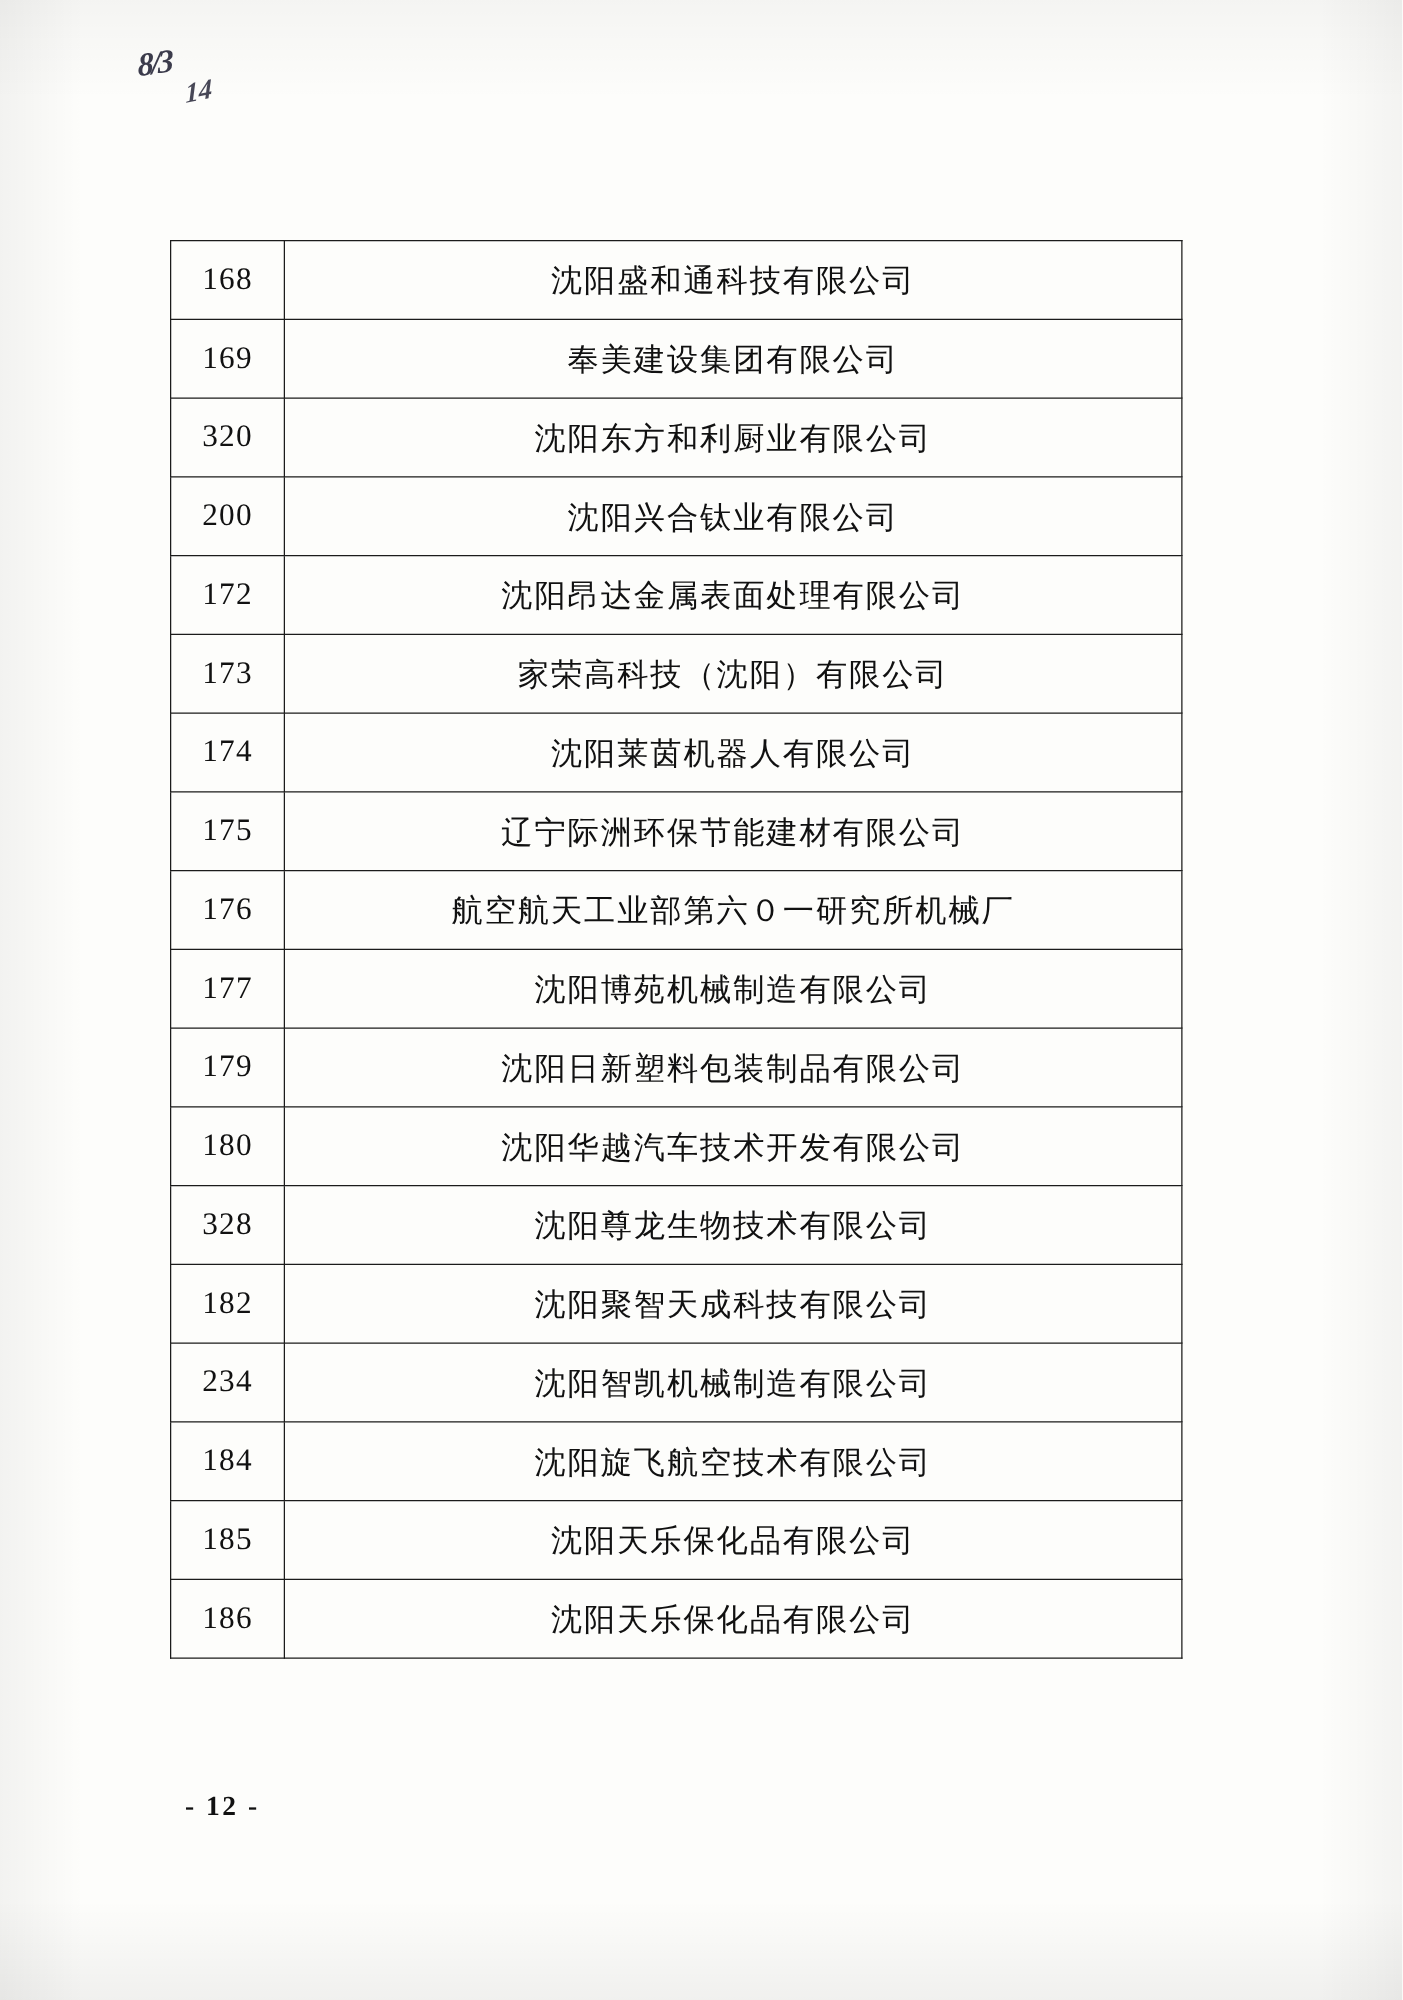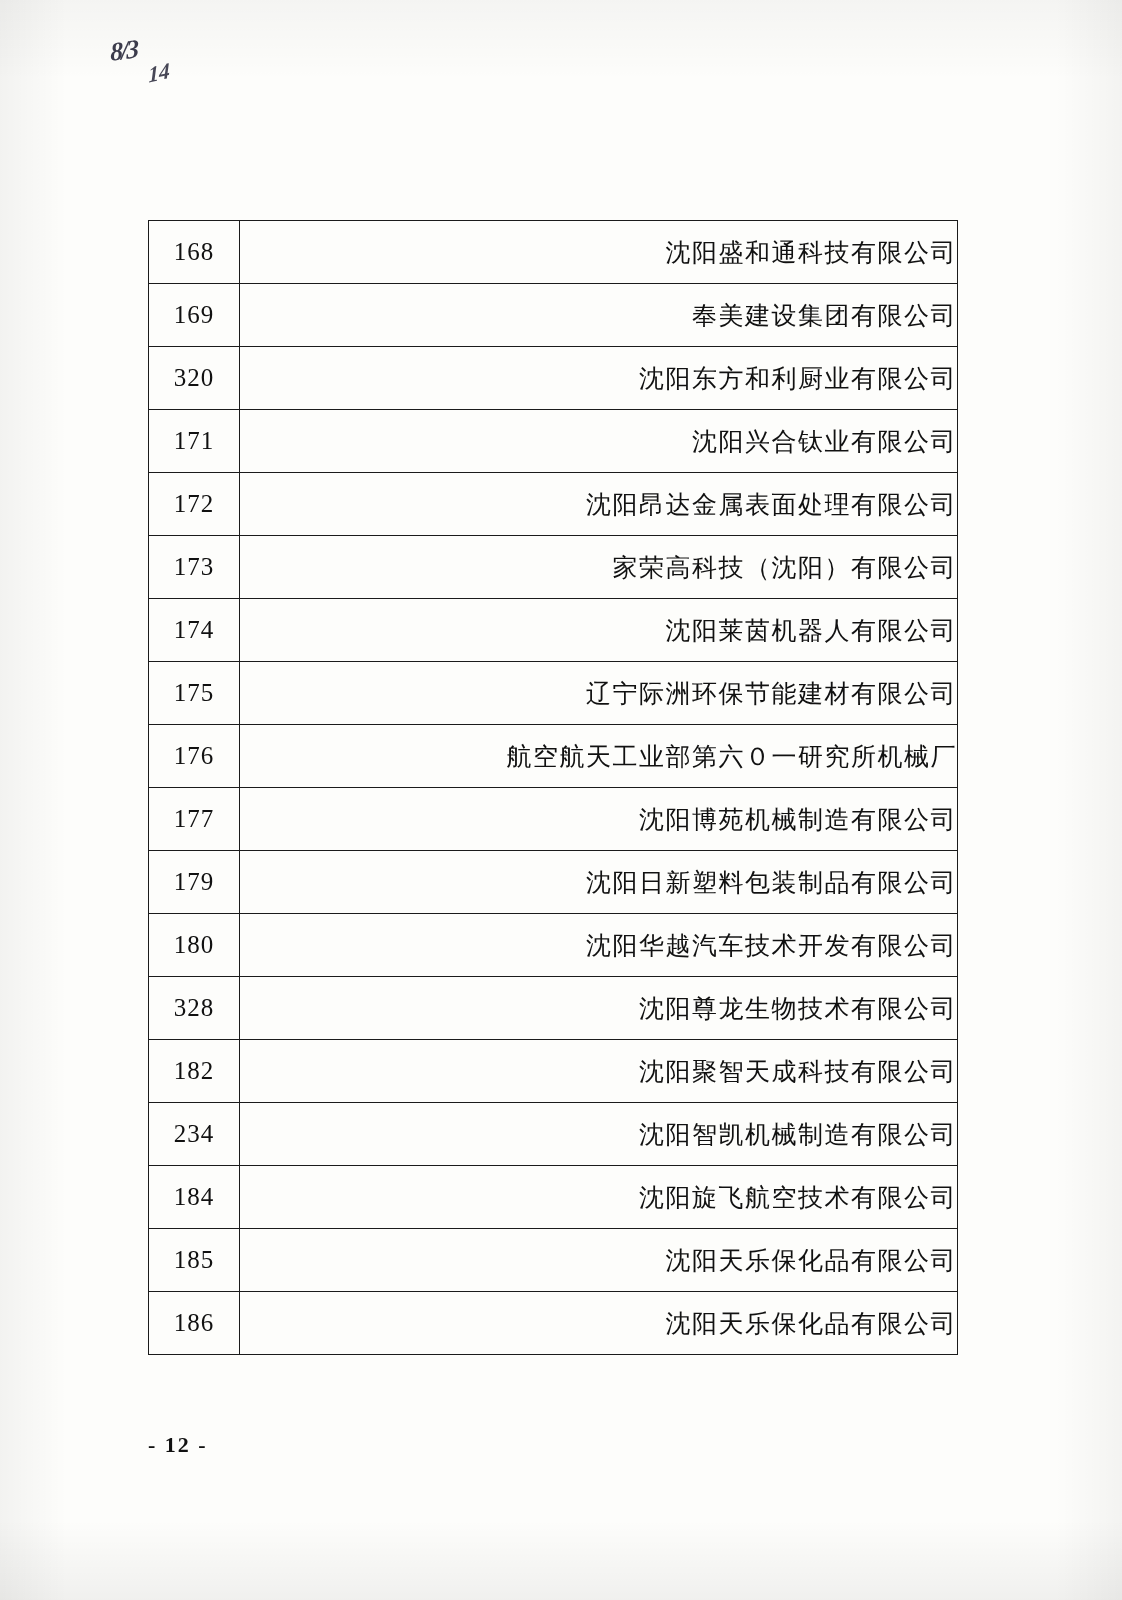--- a/index.html
+++ b/index.html
@@ -55,42 +55,41 @@
     left: 44px;
     top: 28px;
     font-size: 22px;
     transform: rotate(-12deg) skewX(-10deg);
     font-style: italic;
     font-weight: 700;
     opacity: 0.8;
   }
   table.doc-table {
     position: absolute;
-    left: 148px;
+    left: 136px;
     top: 192px;
     width: 810px;
     border-collapse: collapse;
     table-layout: fixed;
-    margin-top: 28px;
   }
   table.doc-table td {
     border: 1.6px solid #1b1b1b;
     height: 62px;
     padding: 0;
     vertical-align: middle;
   }
   td.col-num {
     width: 90px;
     text-align: center;
     font-size: 25px;
     font-family: "Liberation Serif", serif;
     letter-spacing: 1px;
   }
   td.col-name {
-    text-align: right;
+    text-align: center;
     font-size: 25px;
     font-family: "DejaVu Serif", "Liberation Serif", serif;
     letter-spacing: 1.5px;
     white-space: nowrap;
   }
   .page-number {
     position: absolute;
     left: 148px;
     top: 1432px;
     font-size: 22px;
@@ -117,21 +116,21 @@
         </tr>
         <tr>
           <td class="col-num">169</td>
           <td class="col-name">奉美建设集团有限公司</td>
         </tr>
         <tr>
           <td class="col-num">320</td>
           <td class="col-name">沈阳东方和利厨业有限公司</td>
         </tr>
         <tr>
-          <td class="col-num">171</td>
+          <td class="col-num">200</td>
           <td class="col-name">沈阳兴合钛业有限公司</td>
         </tr>
         <tr>
           <td class="col-num">172</td>
           <td class="col-name">沈阳昂达金属表面处理有限公司</td>
         </tr>
         <tr>
           <td class="col-num">173</td>
           <td class="col-name">家荣高科技（沈阳）有限公司</td>
         </tr>

